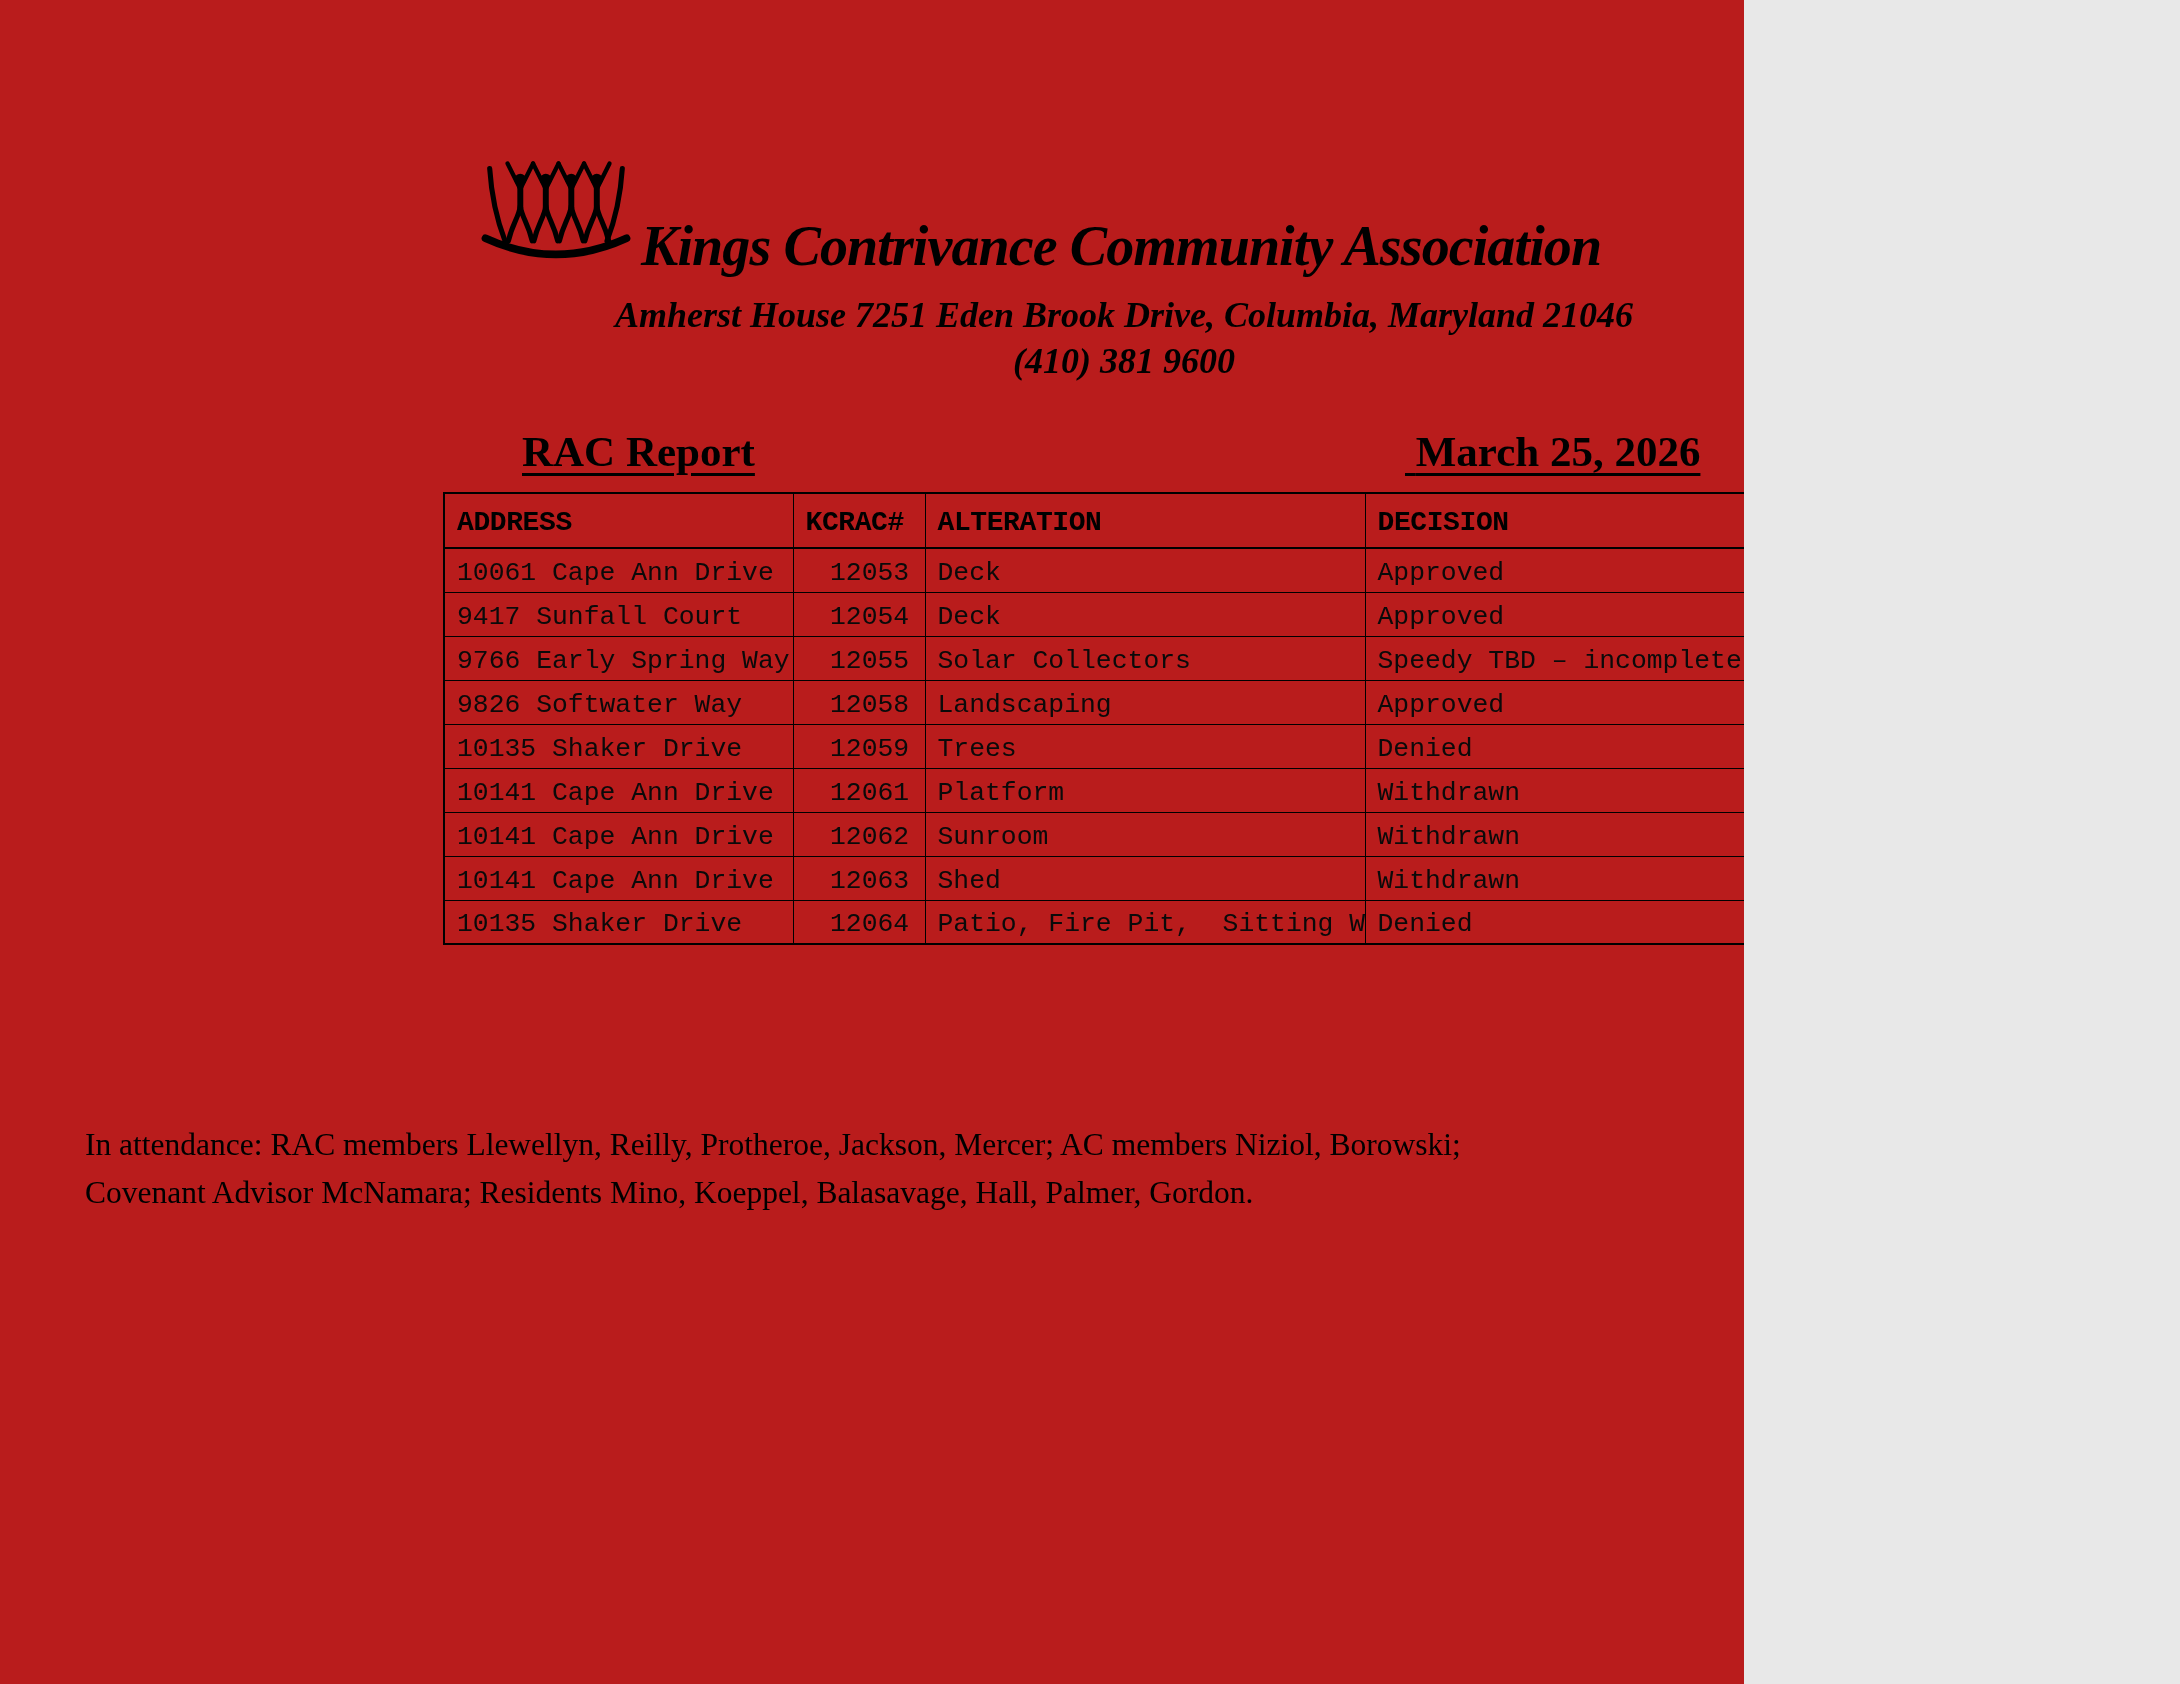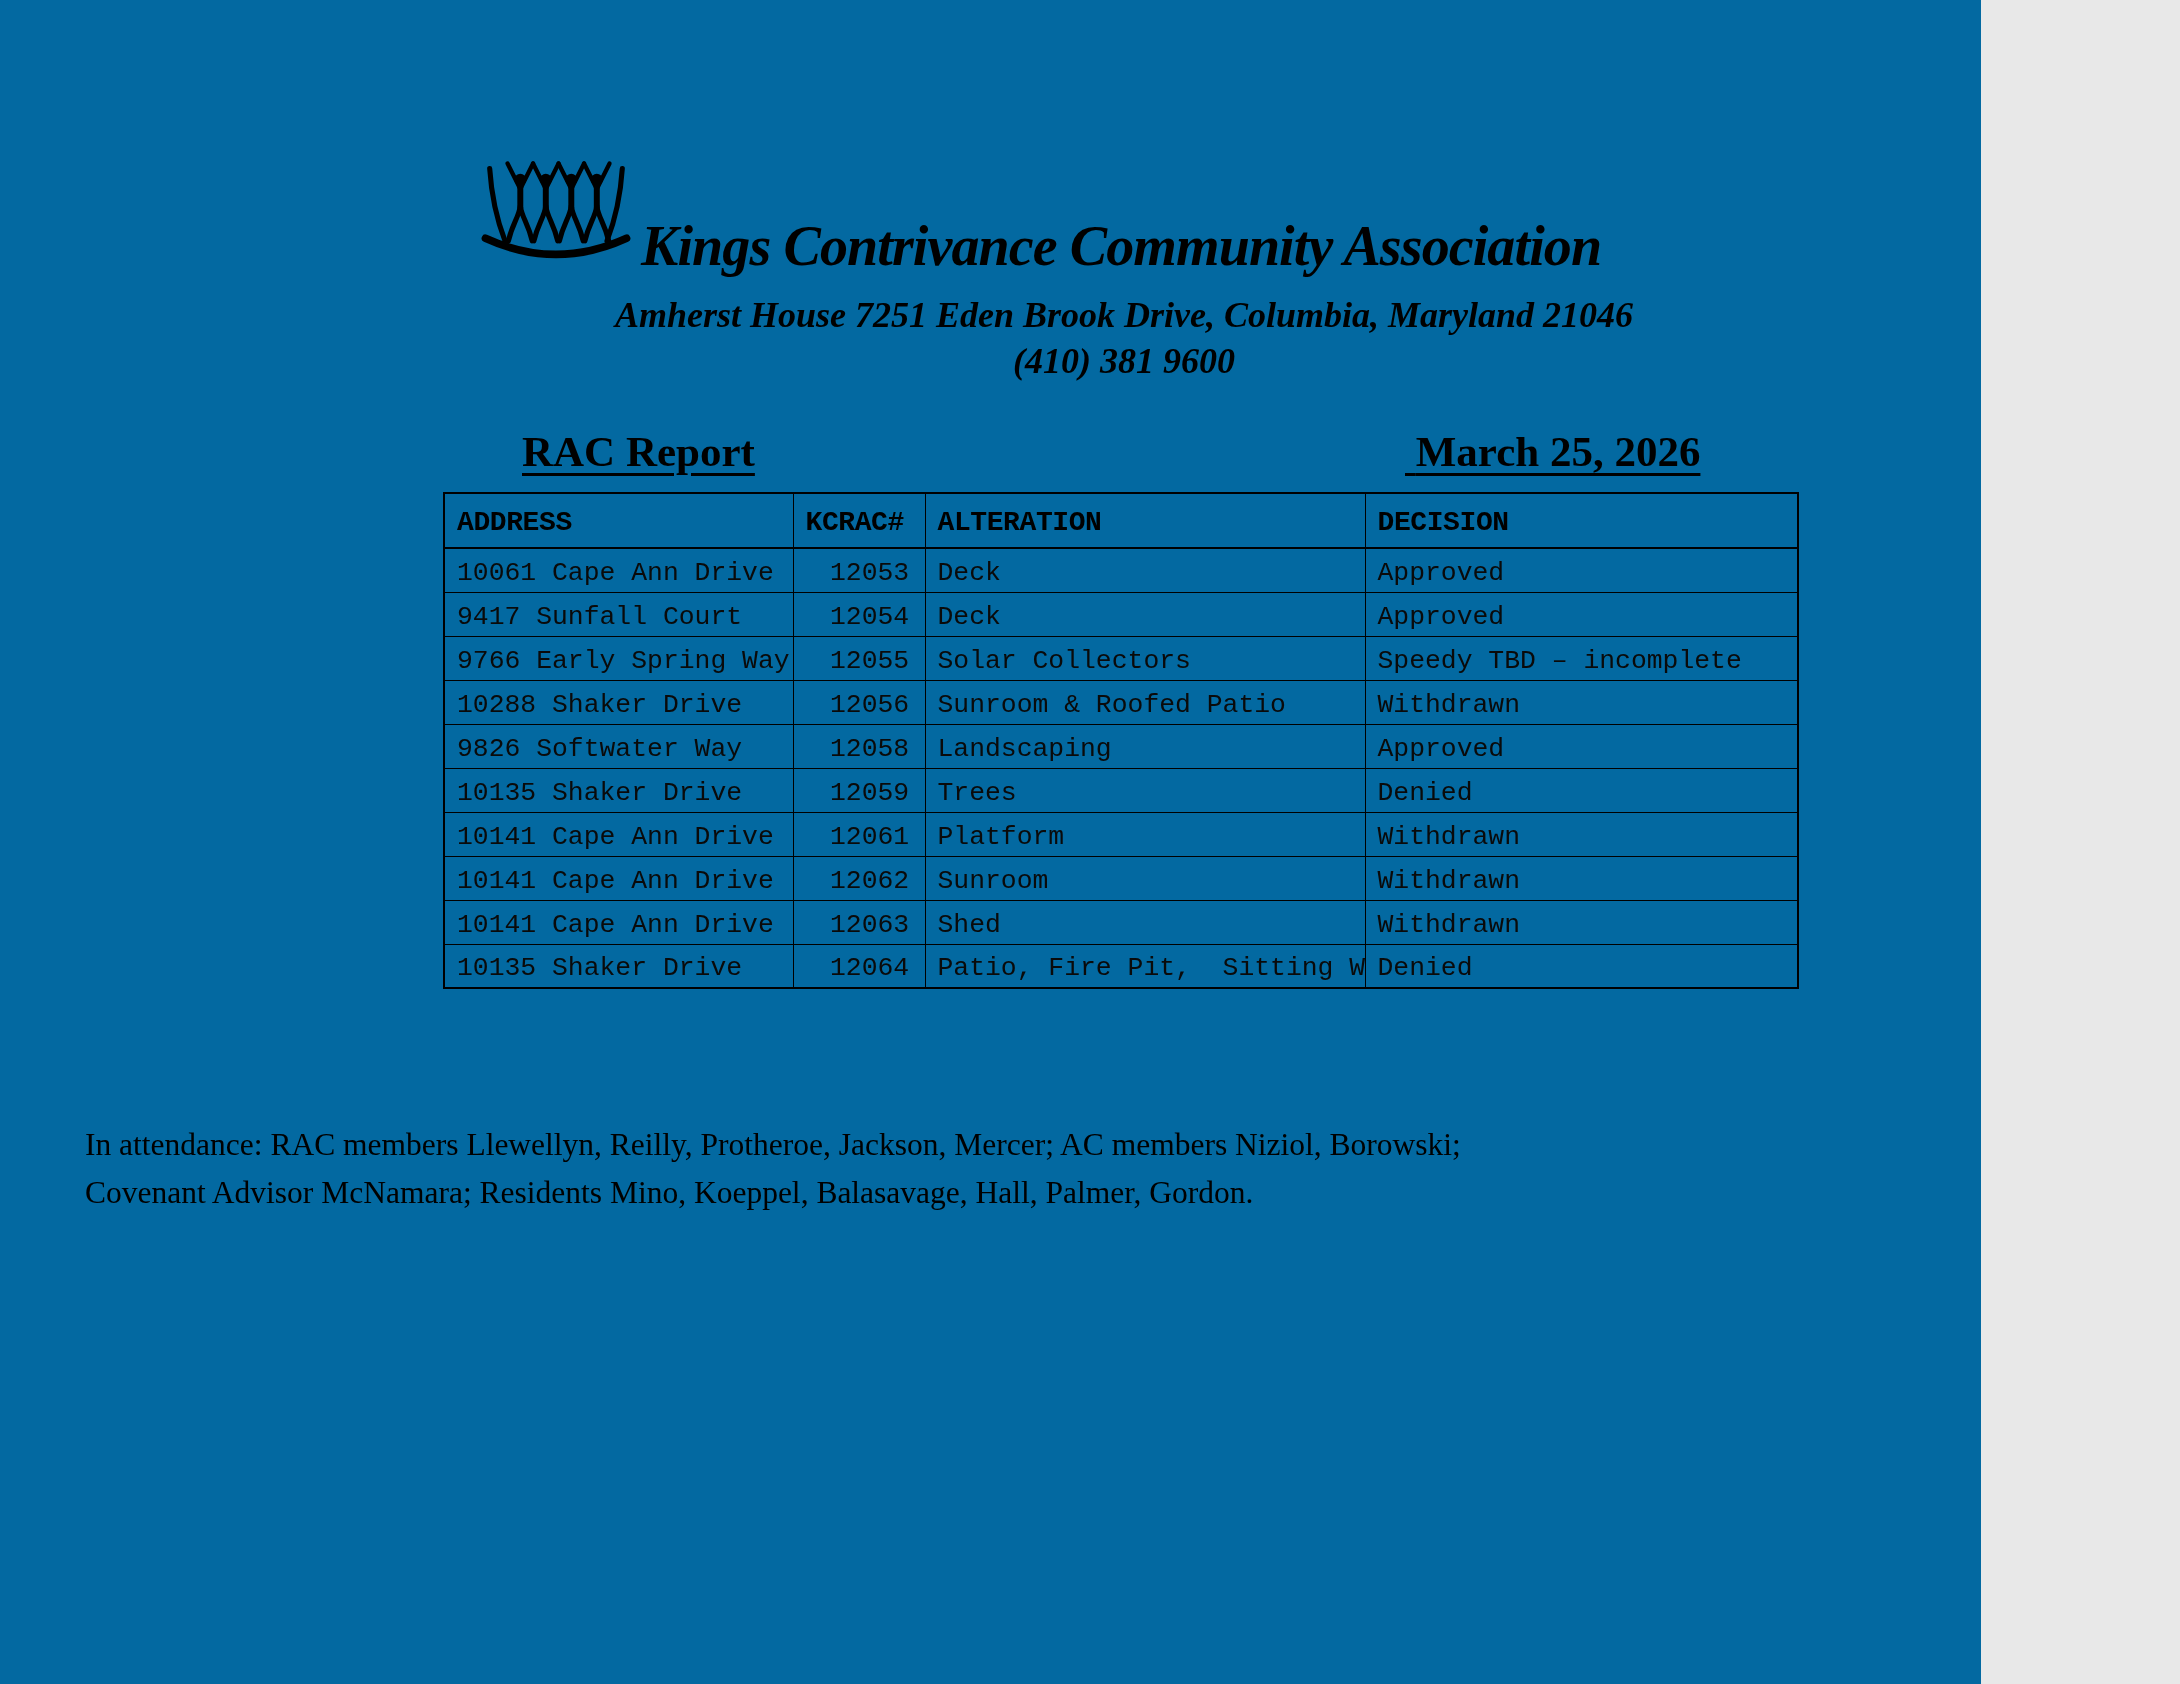--- a/index.html
+++ b/index.html
@@ -1,20 +1,20 @@
 <!DOCTYPE html>
 <html style="font-size:13.6px"><head>
 <meta charset="utf-8">
 <style>
   html, body { margin: 0; padding: 0; background: #e8e8e8; }
   .page {
     position: relative;
-    width: 1981px;
+    width: 1744px;
     height: 1685px;
-    background: #0369a1;
+    background: #b91c1c;
     color: #000;
     overflow: hidden;
     font-family: "Liberation Serif", serif;
   }
 
   
   .logo {
     position: absolute;
     left: 475px;
     top: 155px;
@@ -189,26 +189,20 @@
           <td class="c2">Deck</td>
           <td class="c3">Approved</td>
         </tr>
         <tr>
           <td class="c0">9766 Early Spring Way</td>
           <td class="c1">12055</td>
           <td class="c2">Solar Collectors</td>
           <td class="c3">Speedy TBD – incomplete</td>
         </tr>
         <tr>
-          <td class="c0">10288 Shaker Drive</td>
-          <td class="c1">12056</td>
-          <td class="c2">Sunroom &amp; Roofed Patio</td>
-          <td class="c3">Withdrawn</td>
-        </tr>
-        <tr>
           <td class="c0">9826 Softwater Way</td>
           <td class="c1">12058</td>
           <td class="c2">Landscaping</td>
           <td class="c3">Approved</td>
         </tr>
         <tr>
           <td class="c0">10135 Shaker Drive</td>
           <td class="c1">12059</td>
           <td class="c2">Trees</td>
           <td class="c3">Denied</td>

